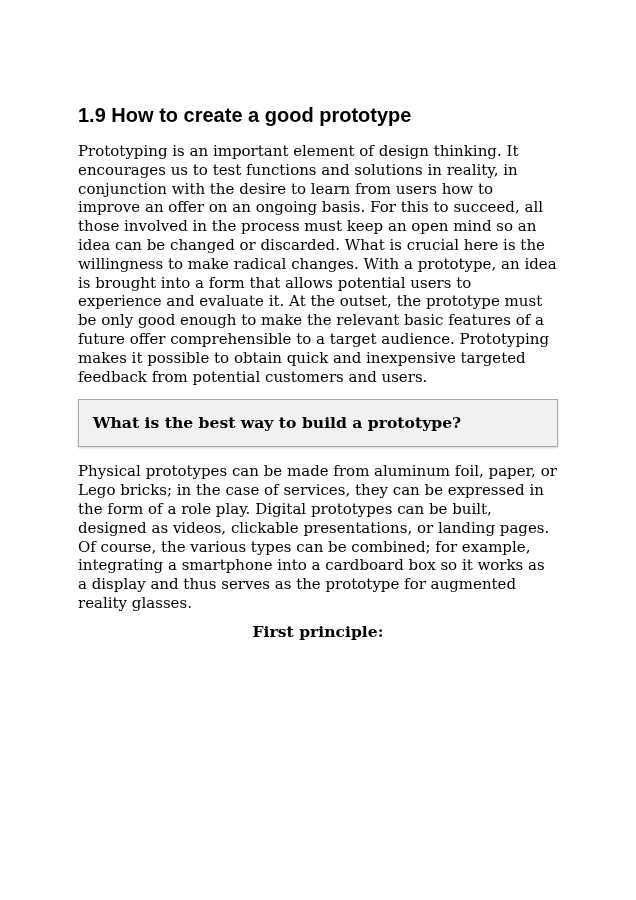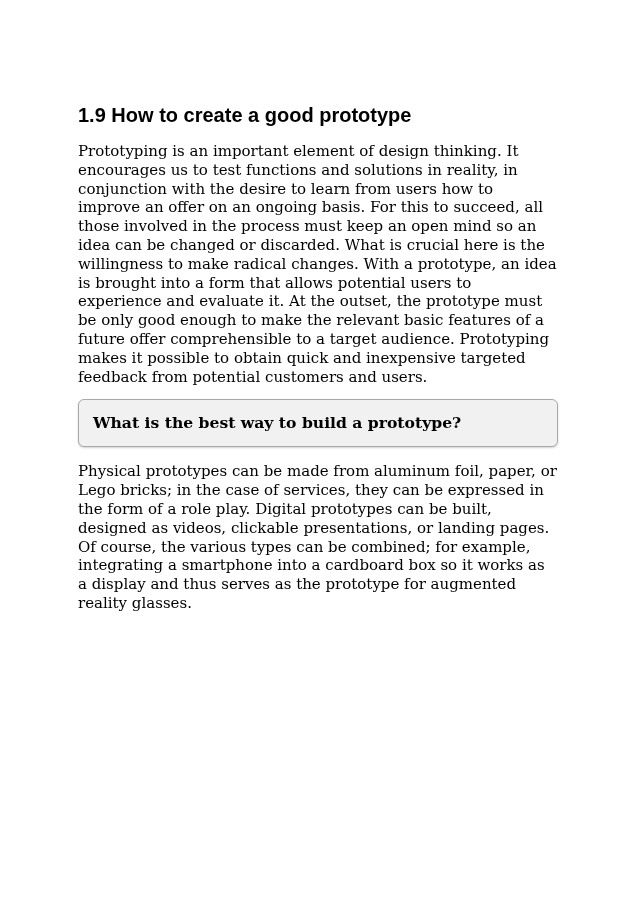--- a/index.html
+++ b/index.html
@@ -32,21 +32,21 @@
     font-size: 15px;
     line-height: 18.8px;
     margin: 0;
     color: #000000;
   }
   .callout {
     box-sizing: border-box;
     margin: 13px 0 15px 0;
     background: #f2f1f2;
     border: 1px solid #a9a9a9;
-    border-radius: 6px;
+    border-radius: 0;
     padding: 13px 14px 14px 14px;
     box-shadow: 0 1px 2px rgba(0,0,0,0.18);
   }
   .callout-text {
     font-weight: bold;
     font-size: 15.6px;
     color: #000000;
   }
   .first-principle {
     font-weight: bold;
@@ -63,13 +63,14 @@
   <h1 class="section-heading">1.9 How to create a good prototype</h1>
 
   <p class="body-text">Prototyping is an important element of design thinking. It encourages us to test functions and solutions in reality, in conjunction with the desire to learn from users how to improve an offer on an ongoing basis. For this to succeed, all those involved in the process must keep an open mind so an idea can be changed or discarded. What is crucial here is the willingness to make radical changes. With a prototype, an idea is brought into a form that allows potential users to experience and evaluate it. At the outset, the prototype must be only good enough to make the relevant basic features of a future offer comprehensible to a target audience. Prototyping makes it possible to obtain quick and inexpensive targeted feedback from potential customers and users.</p>
 
   <div class="callout">
     <span class="callout-text">What is the best way to build a prototype?</span>
   </div>
 
   <p class="body-text">Physical prototypes can be made from aluminum foil, paper, or Lego bricks; in the case of services, they can be expressed in the form of a role play. Digital prototypes can be built, designed as videos, clickable presentations, or landing pages. Of course, the various types can be combined; for example, integrating a smartphone into a cardboard box so it works as a display and thus serves as the prototype for augmented reality glasses.</p>
 
+  <p class="first-principle">First principle:</p>
 </div>
 
 </body></html>

